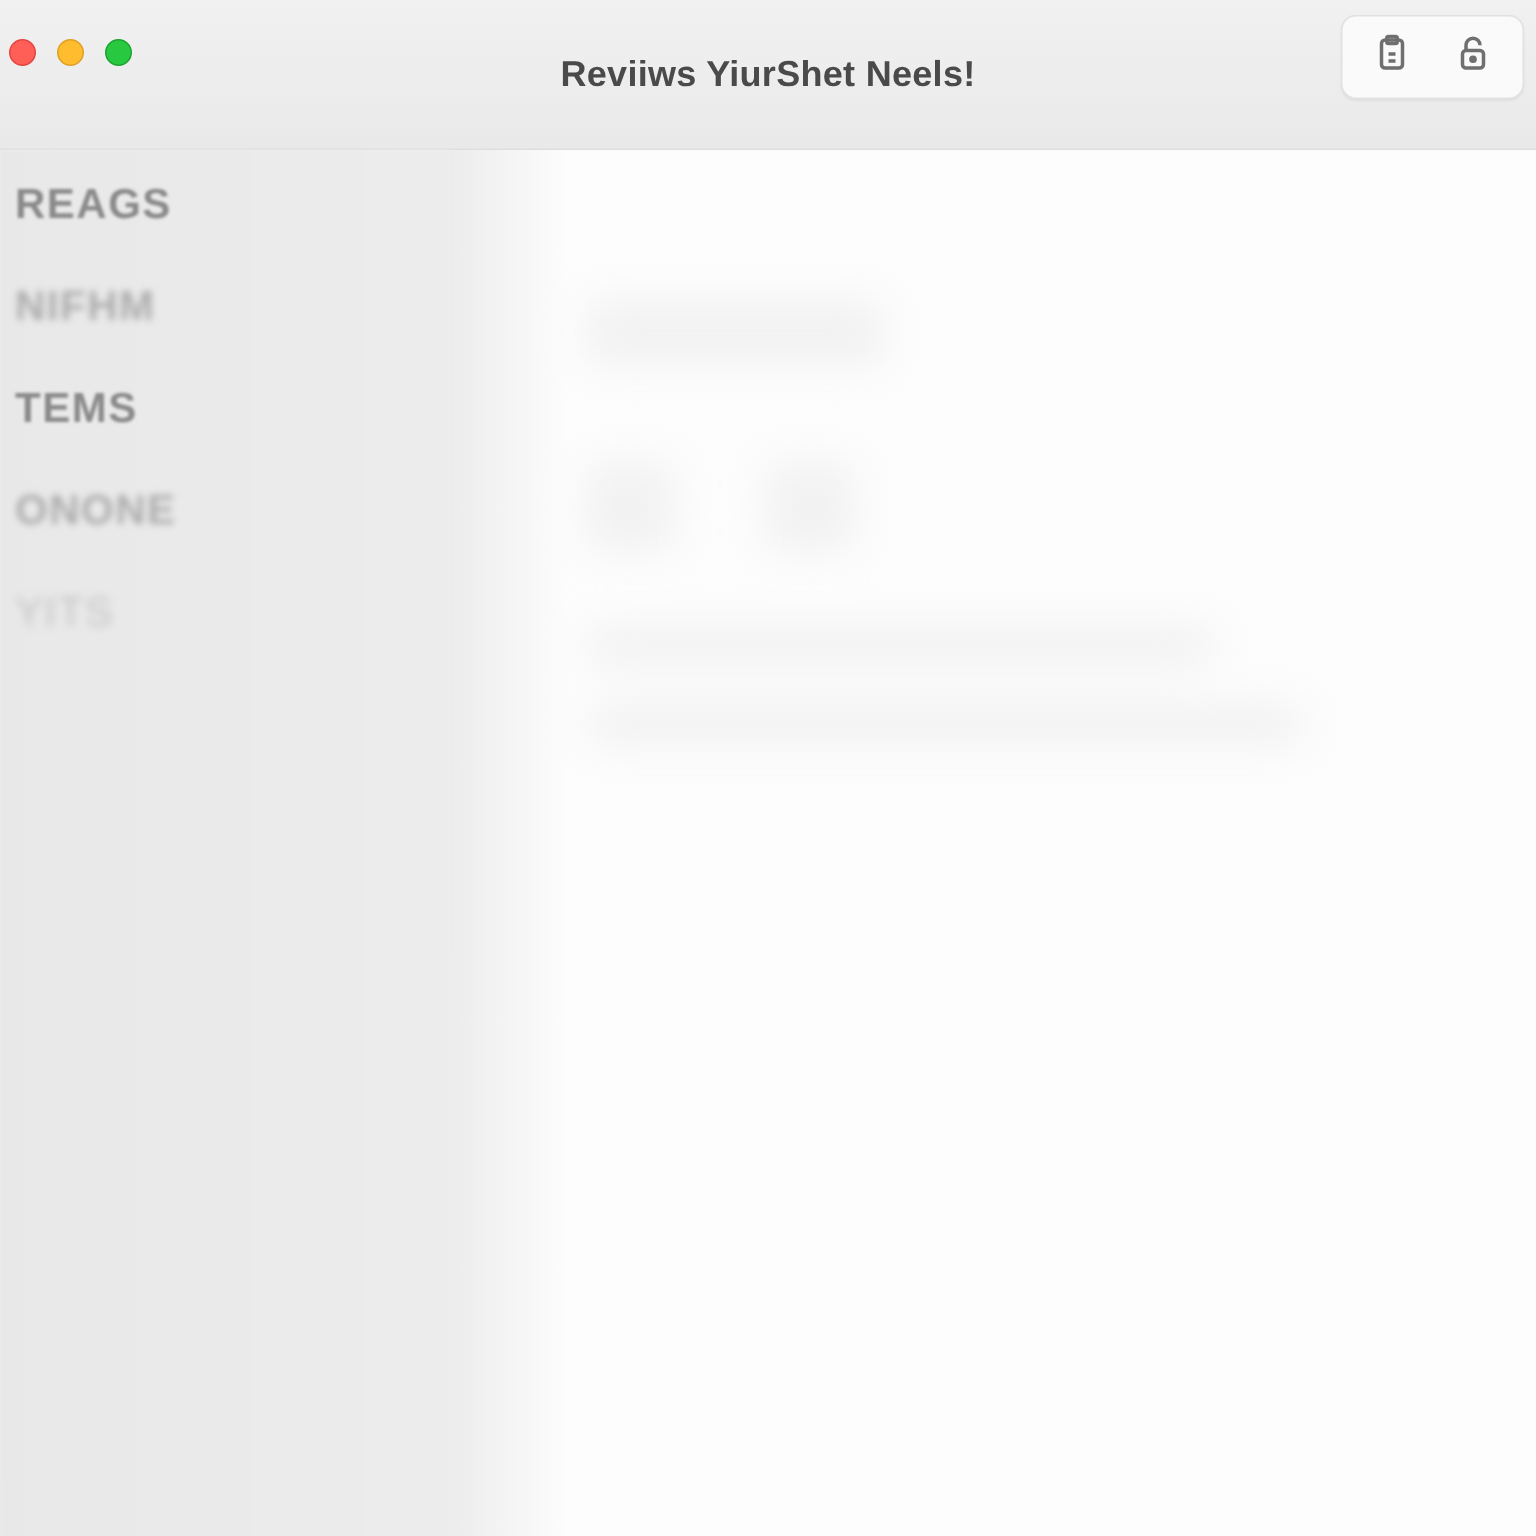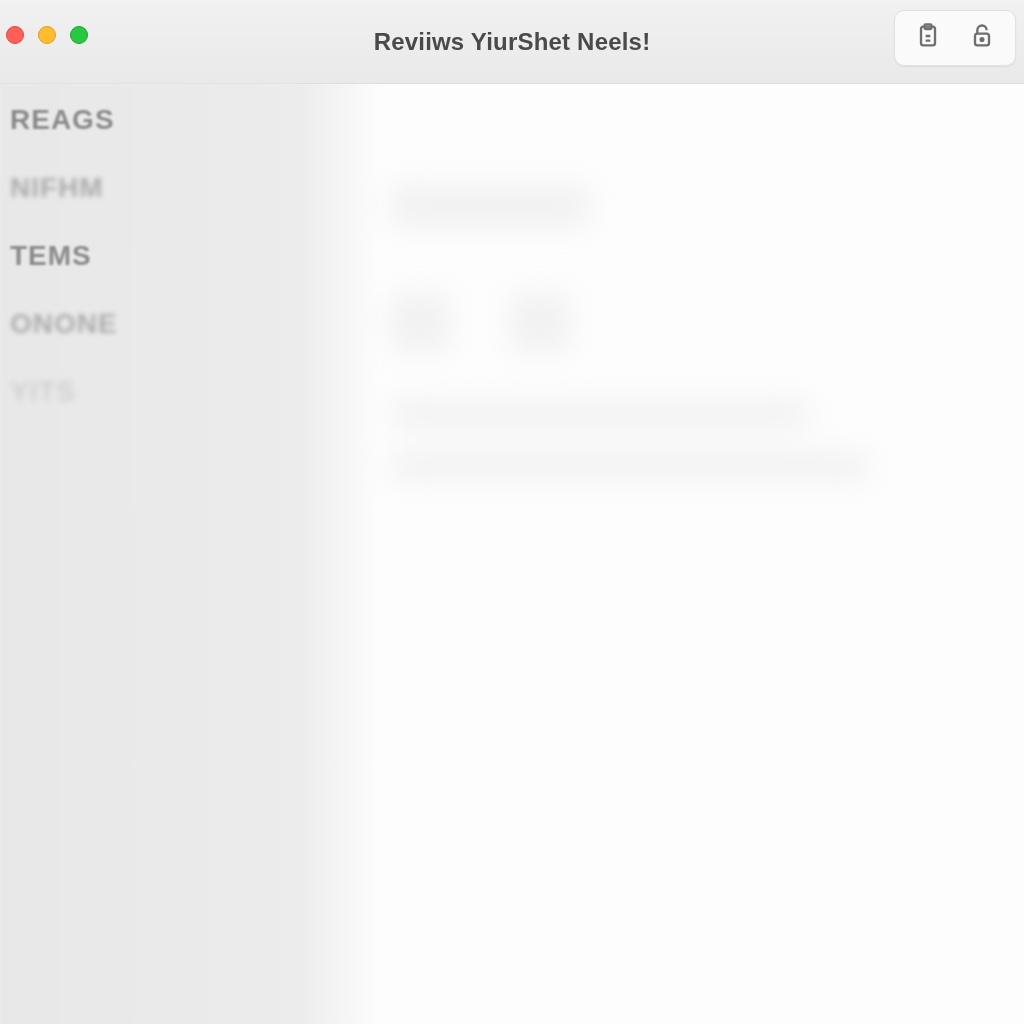--- a/index.html
+++ b/index.html
@@ -1,19 +1,19 @@
 <!DOCTYPE html>
 <html><head>
 <meta charset="utf-8">
 <style>
   * { box-sizing: border-box; margin: 0; padding: 0; }
   html, body { width: 1024px; height: 1024px; overflow: hidden; font-family: -apple-system, BlinkMacSystemFont, "Segoe UI", Helvetica, Arial, sans-serif; background: #ececec; }
   .window { width: 1024px; height: 1024px; background: linear-gradient(#efefef, #ececec); position: relative; }
   .titlebar {
-    height: 84px;
+    height: 100px;
     display: flex;
     align-items: center;
     border-bottom: 1px solid rgba(0,0,0,0.08);
     background: linear-gradient(#f1f1f1, #e9e9e9);
     position: relative;
   }
   .traffic-lights { display: flex; gap: 14px; position: absolute; left: 0; top: 26px; padding-left: 6px; }
   .traffic-light { width: 18px; height: 18px; border-radius: 50%; }
   .tl-close { background: #ff5f57; border: 1px solid #e24640; }
   .tl-min   { background: #febc2e; border: 1px solid #dfa023; }

